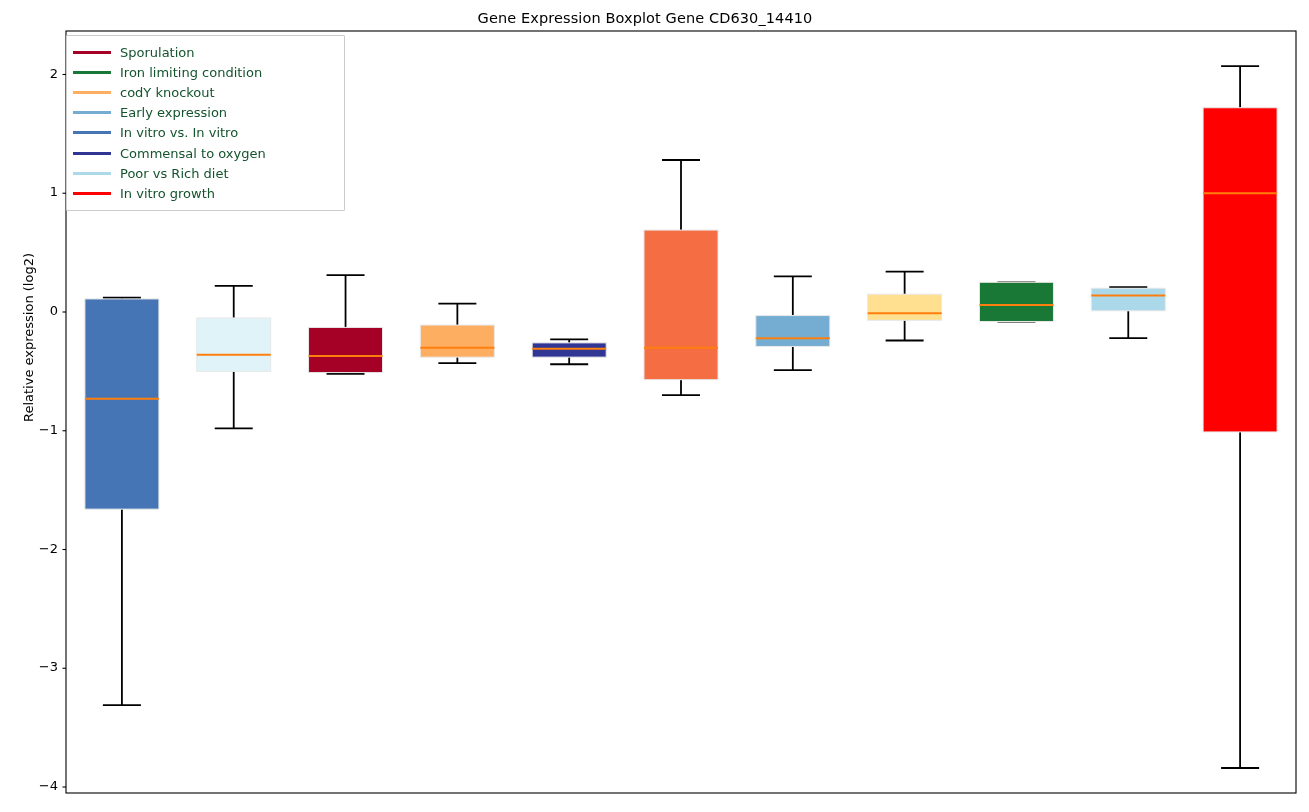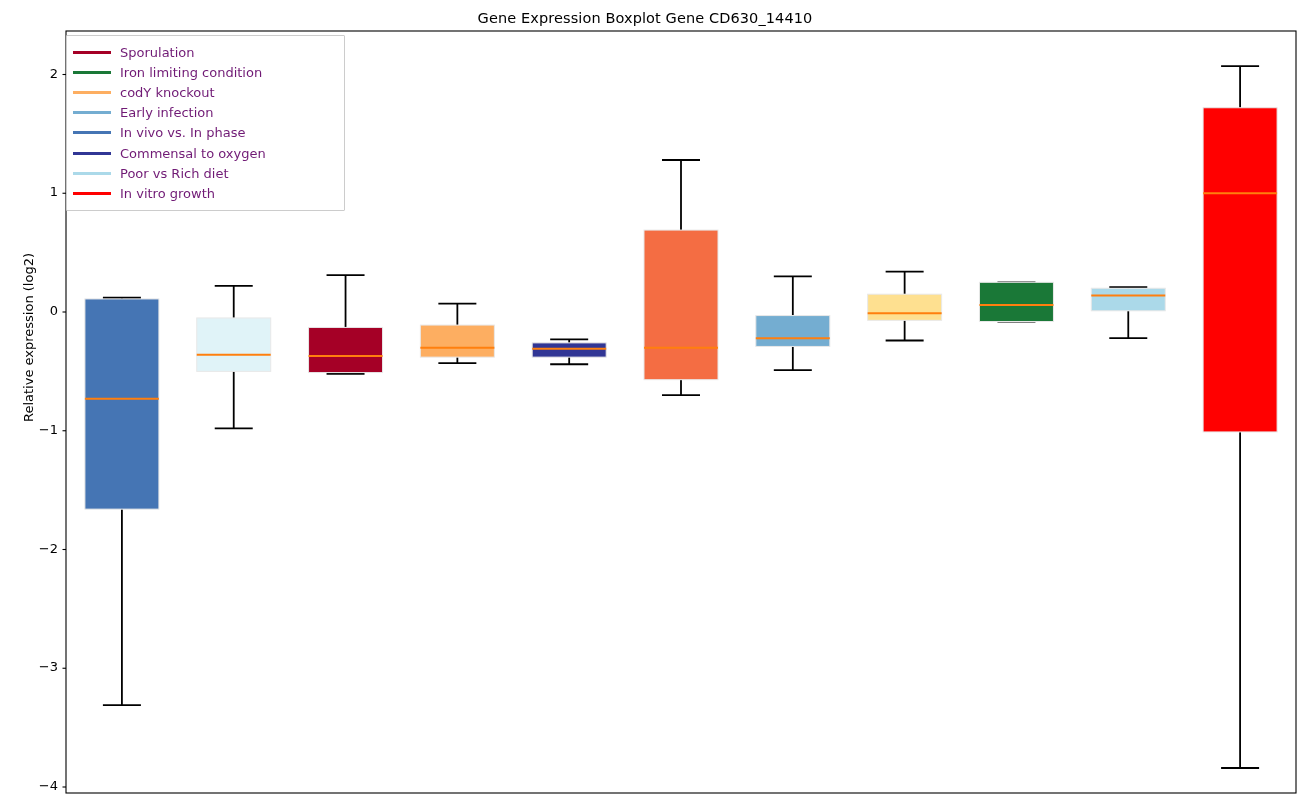--- a/index.html
+++ b/index.html
@@ -69,21 +69,21 @@
   }
   .legend-swatch {
     width: 38px;
     height: 3px;
     margin-right: 9px;
     flex: 0 0 auto;
     border-radius: 0;
   }
   .legend-label {
     font-size: 13px;
-    color: #701a75;
+    color: #14532d;
     white-space: nowrap;
     line-height: 1;
   }
 </style>
 </head>
 <body>
 
 <div id="figure">
 
   <div id="chart-title">Gene Expression Boxplot Gene CD630_14410</div>
@@ -213,25 +213,25 @@
       <div class="legend-row">
         <span class="legend-swatch" style="background: rgb(26, 120, 55);"></span>
         <span class="legend-label">Iron limiting condition</span>
       </div>
       <div class="legend-row">
         <span class="legend-swatch" style="background: rgb(253, 174, 97);"></span>
         <span class="legend-label">codY knockout</span>
       </div>
       <div class="legend-row">
         <span class="legend-swatch" style="background: rgb(116, 173, 209);"></span>
-        <span class="legend-label">Early infection</span>
+        <span class="legend-label">Early expression</span>
       </div>
       <div class="legend-row">
         <span class="legend-swatch" style="background: rgb(69, 117, 180);"></span>
-        <span class="legend-label">In vivo vs. In phase</span>
+        <span class="legend-label">In vitro vs. In vitro</span>
       </div>
       <div class="legend-row">
         <span class="legend-swatch" style="background: rgb(49, 54, 149);"></span>
         <span class="legend-label">Commensal to oxygen</span>
       </div>
       <div class="legend-row">
         <span class="legend-swatch" style="background: rgb(171, 217, 233);"></span>
         <span class="legend-label">Poor vs Rich diet</span>
       </div>
       <div class="legend-row">

